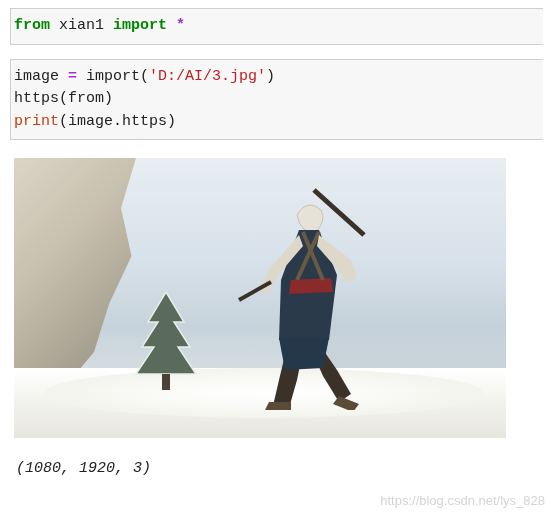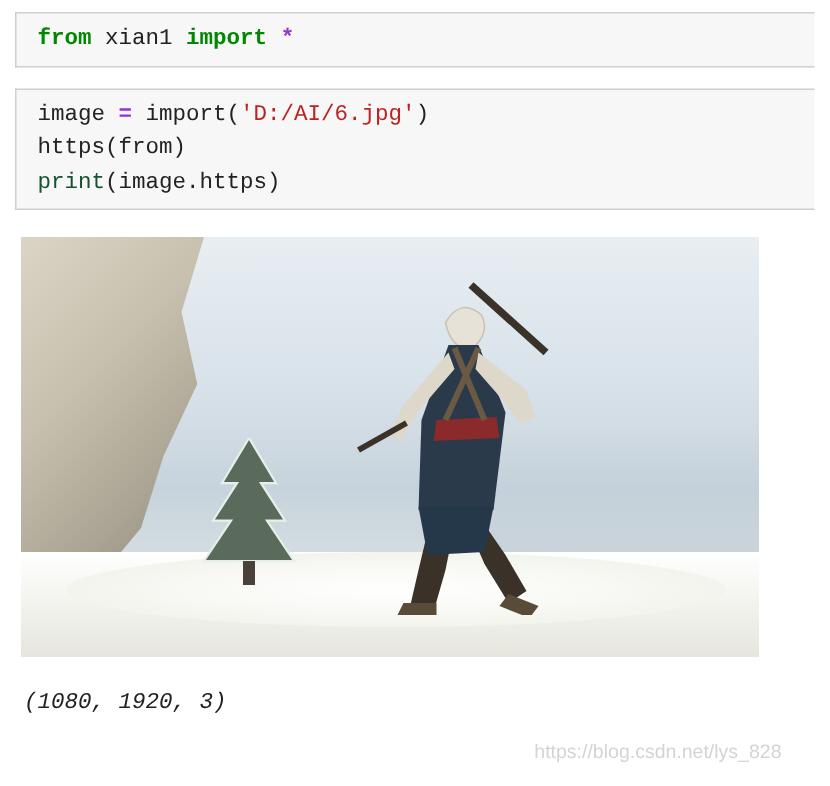--- a/index.html
+++ b/index.html
@@ -7,28 +7,28 @@
     width: 553px;
     height: 524px;
     background: #ffffff;
     font-family: "Consolas", "Courier New", monospace;
     font-size: 15px;
     padding: 4px;
   }
   .code-cell {
     border: 1px solid #cfcfcf;
     background: #f7f7f7;
-    padding: 6px 14px;
+    padding: 6px 3px;
     margin: 4px 6px 0 6px;
     line-height: 1.5;
     border-right: none;
   }
   .code-cell .line { white-space: pre; }
   .kw { color: #008800; font-weight: bold; }
-  .fn { color: #14532d; }
+  .fn { color: #c2410c; }
   .str { color: #bb2222; }
   .op { color: #9933cc; font-weight: bold; }
   .txt { color: #222; }
   .output-image {
     margin: 18px 6px 0 10px;
     width: 492px;
     height: 280px;
     position: relative;
     overflow: hidden;
     background: linear-gradient(180deg,#e8eef2 0%,#d8e2ea 35%,#c7d3dc 60%,#e6ece8 100%);
@@ -73,39 +73,39 @@
   }
   .figure svg { width: 100%; height: 100%; }
   .output-text {
     margin: 22px 6px 0 12px;
     font-family: "Consolas", "Courier New", monospace;
     color: #222;
     font-style: italic;
   }
   .watermark {
     position: absolute;
-    right: 28px;
+    right: 4px;
     bottom: 16px;
     font-family: Arial, sans-serif;
     font-size: 13px;
     color: rgba(170,170,170,0.5);
     pointer-events: none;
   }
   .root { position: relative; width: 100%; height: 100%; }
 </style>
 </head>
 <body>
 <div class="root">
 
 <div class="code-cell">
   <div class="line"><span class="kw">from</span><span class="txt"> </span><span class="txt">xian1</span><span class="txt"> </span><span class="kw">import</span><span class="txt"> </span><span class="op">*</span></div>
 </div>
 
 <div class="code-cell" style="margin-top:14px;">
-  <div class="line"><span class="txt">image </span><span class="op">=</span><span class="txt"> import</span><span class="txt">(</span><span class="str">'D:/AI/6.jpg'</span><span class="txt">)</span></div>
+  <div class="line"><span class="txt">image </span><span class="op">=</span><span class="txt"> import</span><span class="txt">(</span><span class="str">'D:/AI/3.jpg'</span><span class="txt">)</span></div>
   <div class="line"><span class="txt">https</span><span class="txt">(from)</span></div>
   <div class="line"><span class="fn">print</span><span class="txt">(image.https)</span></div>
 </div>
 
 <div class="output-image">
   <div class="city"></div>
   <div class="rock-left"></div>
   <div class="ground"></div>
   <div class="snow-mound"></div>
   <div class="tree">

